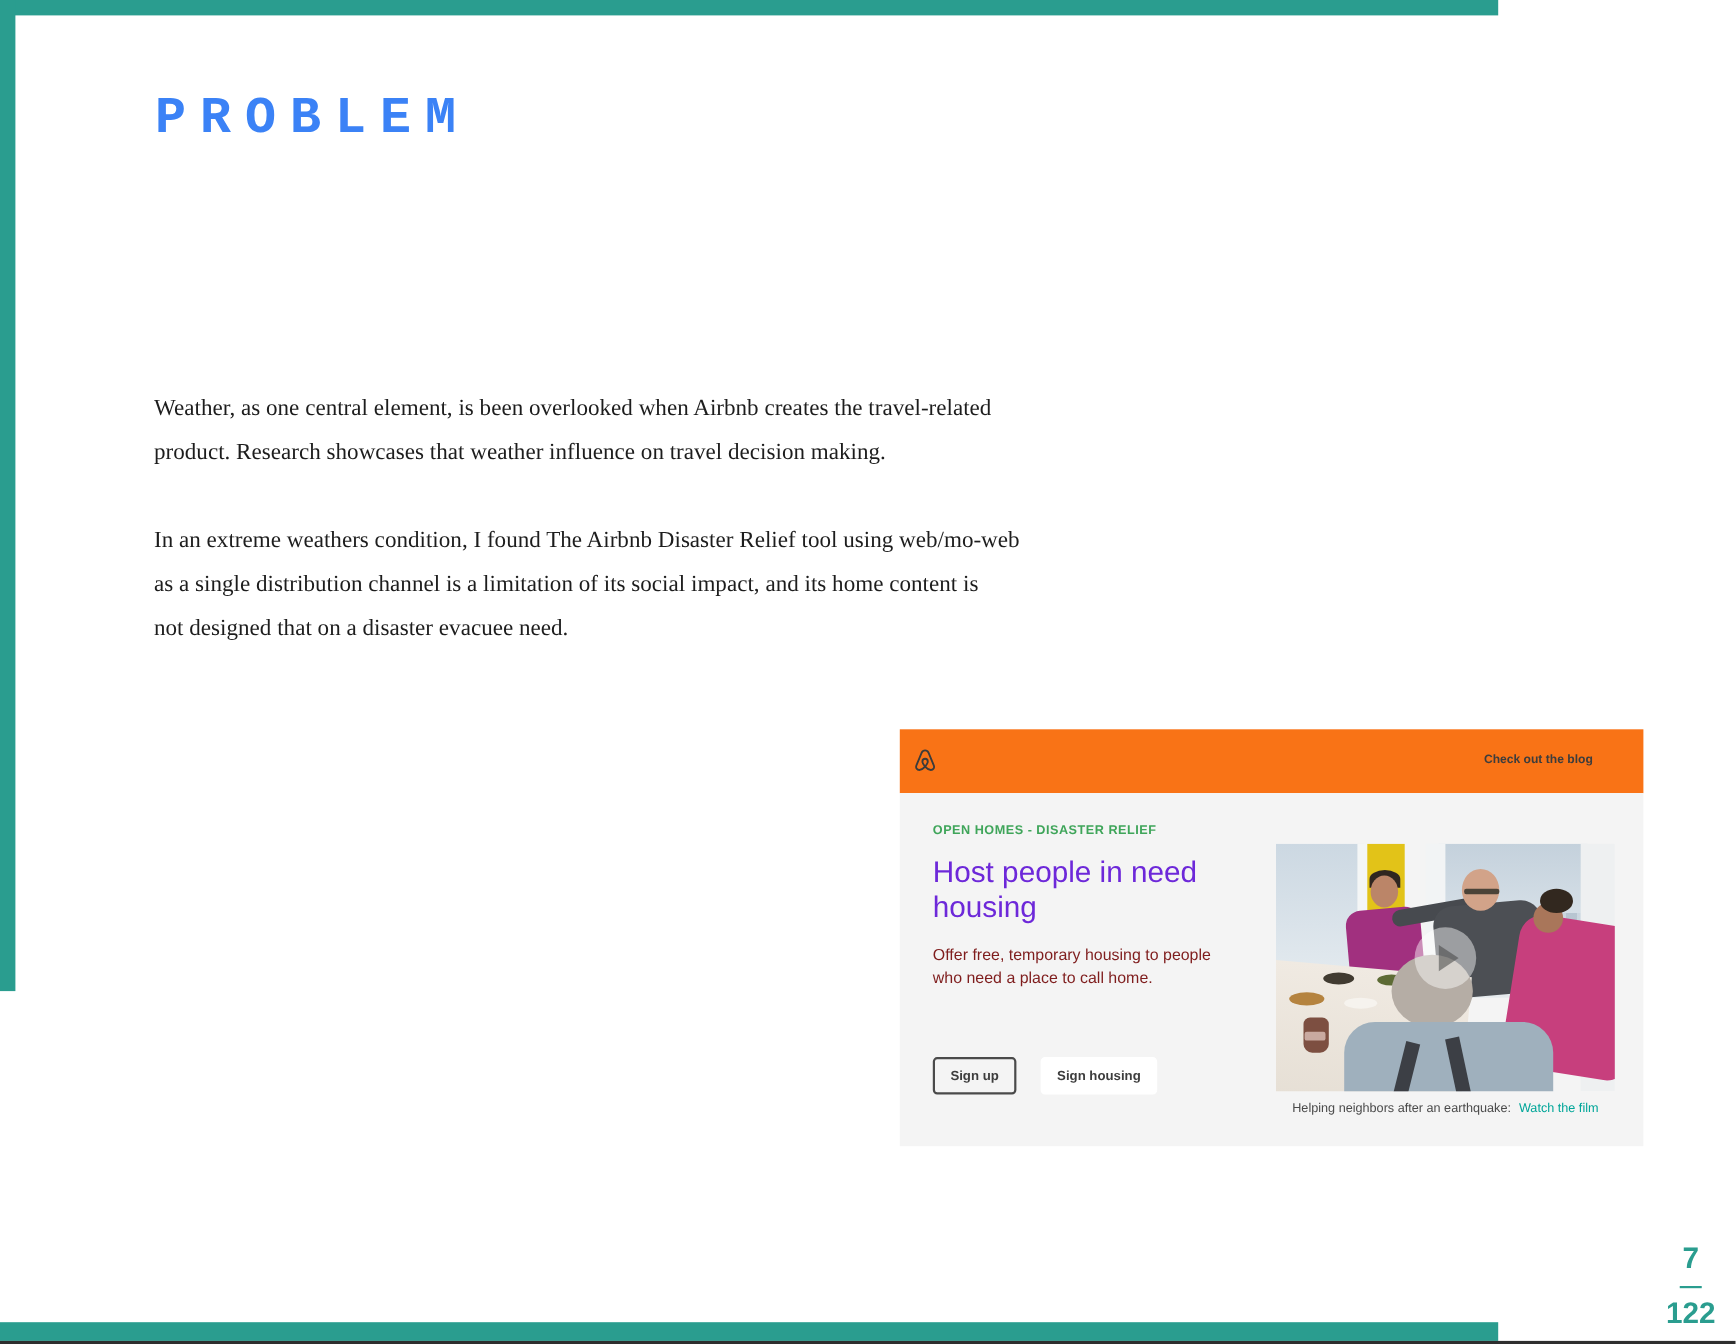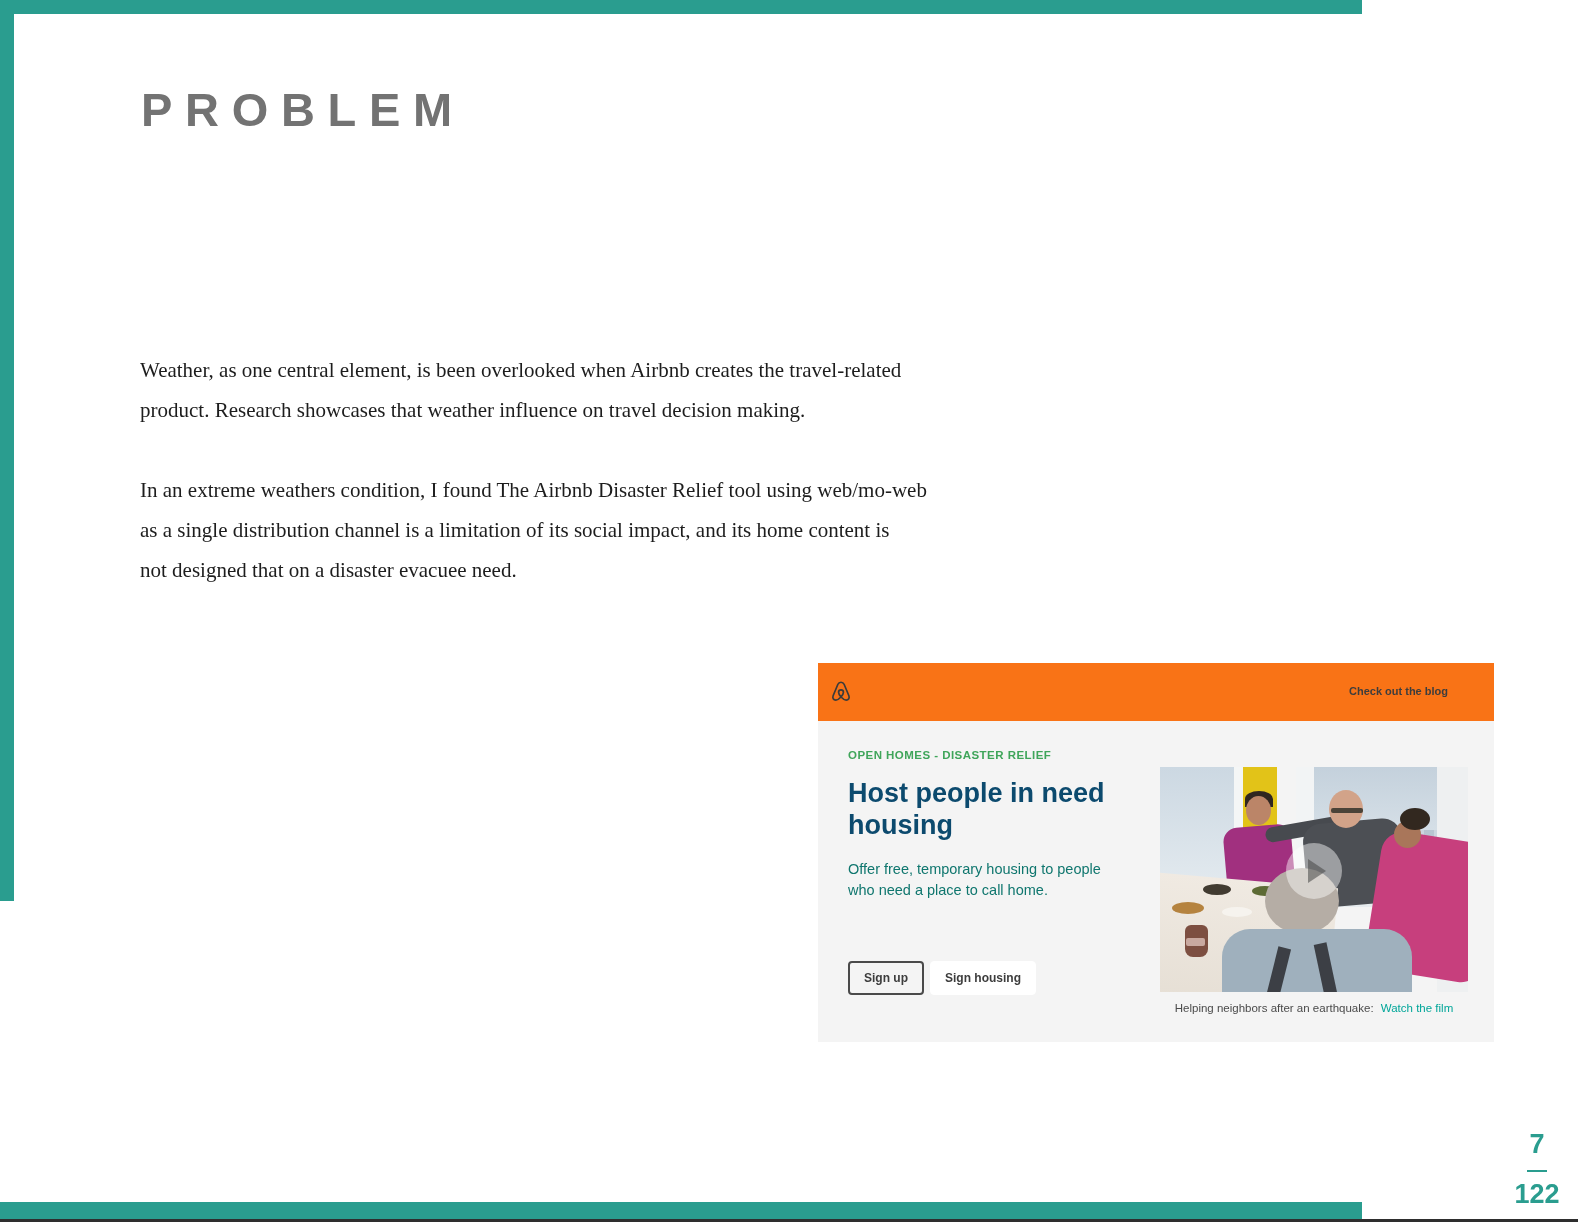--- a/index.html
+++ b/index.html
@@ -6,42 +6,42 @@
   .slide{position:relative;width:1578px;height:1222px;background:#ffffff;overflow:hidden;
          font-family:"Liberation Sans", sans-serif;}
 
   
   .bar-top{position:absolute;left:0;top:0;width:1362px;height:14px;background:#2a9d8f;}
   .bar-left{position:absolute;left:0;top:0;width:14px;height:901px;background:#2a9d8f;}
   .bar-bottom{position:absolute;left:0;top:1202px;width:1362px;height:17px;background:#2a9d8f;}
   .bottom-line{position:absolute;left:0;bottom:0;width:1578px;height:3px;background:#2e2e2e;}
 
   
-  .title{position:absolute;left:141px;top:82px;margin:0;color:#737373;
-         font-size:47px;font-weight:800;letter-spacing:0.27em;}
+  .title{position:absolute;left:141px;top:82px;margin:0;color:#3b82f6;
+         font-size:47px;font-weight:800;letter-spacing:0.27em;font-family:Liberation Mono, monospace;}
 
   
   .body-copy{position:absolute;left:140px;top:350px;color:#1d1d1d;font-size:21px;line-height:40px;}
   .para{margin:0 0 40px 0;font-family:Liberation Serif, serif;}
   .ln{display:block;white-space:nowrap;}
 
   
   .card{position:absolute;left:818px;top:663px;width:676px;height:379px;background:#ffffff;}
   .card-header{position:relative;width:100%;height:58px;background:#f97316;}
   .logo{position:absolute;left:8px;top:13px;width:30px;height:34px;display:block;}
   .blog{position:absolute;right:46px;top:22px;font-size:11px;font-weight:bold;color:#3d3d3d;cursor:pointer;}
   .card-body{position:relative;width:100%;height:321px;background:#f4f4f4;}
 
   .hero-left{position:absolute;left:30px;top:28px;width:280px;}
   .eyebrow{font-size:11.5px;font-weight:bold;letter-spacing:0.04em;color:#3fa55a;margin-bottom:16px;}
-  .headline{margin:0 0 18px 0;color:#0c4a6e;font-size:27px;font-weight:bold;line-height:32px;}
+  .headline{margin:0 0 18px 0;color:#6d28d9;font-size:27px;font-weight:normal;line-height:32px;}
   .hl{display:block;white-space:nowrap;}
-  .sub{margin:0;color:#0f766e;font-size:14.5px;line-height:21px;}
+  .sub{margin:0;color:#7f1d1d;font-size:14.5px;line-height:21px;}
   .sl{display:block;white-space:nowrap;}
-  .btn-row{position:absolute;left:0;top:212px;display:flex;gap:6px;}
+  .btn-row{position:absolute;left:0;top:212px;display:flex;gap:22px;}
   .btn{font-family:"Liberation Sans", sans-serif;font-size:12px;font-weight:bold;color:#3d3d3d;
        padding:8px 14px;border-radius:4px;cursor:pointer;}
   .btn-outline{background:transparent;border:2px solid #4a4a4a;}
   .btn-solid{background:#ffffff;border:1px solid #ffffff;}
 
   
   .photo{position:absolute;left:342px;top:46px;width:308px;height:225px;overflow:hidden;cursor:pointer;
          background:linear-gradient(180deg,#e4ebf0 0%,#e9eef1 45%,#ddе4e9 100%);}
   .photo div{position:absolute;}
   .ph-sky-left{left:0;top:0;width:26%;height:54%;background:linear-gradient(180deg,#ccd8e2,#e3eaef);}

